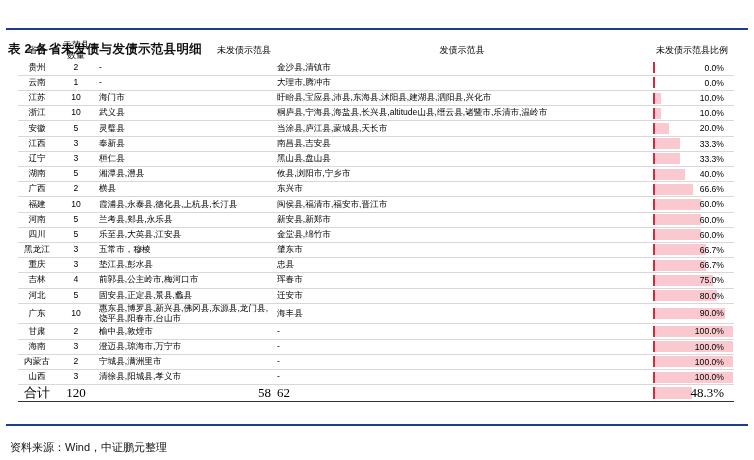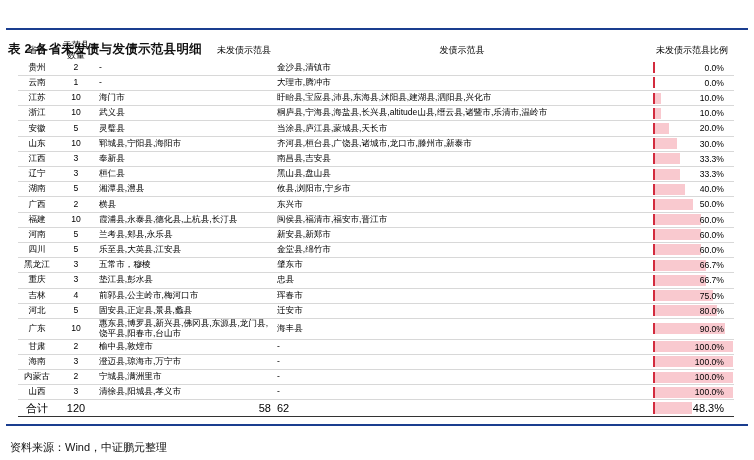--- a/index.html
+++ b/index.html
@@ -99,21 +99,21 @@
   tbody td.col-count { text-align: center; }
   tbody td.col-no { text-align: left; }
   tbody td.col-yes { text-align: left; }
   tbody td.col-ratio { text-align: right; padding-right: 6px; position: relative; }
 
   tbody tr { border-bottom: 0.6px solid #d8d8d8; }
   tbody tr.total-row {
     border-top: 1px solid #333;
     border-bottom: 1.2px solid #333;
   }
-  tbody tr.total-row td { height: 16px; font-size: 11px; }
+  tbody tr.total-row td { height: 16px; font-size: 13px; font-family: Liberation Serif, serif; }
   tbody tr.total-row td.col-no { text-align: right; }
 
   .ratio-cell {
     position: relative;
     display: block;
     height: 14.2px;
   }
   .bar {
     position: absolute;
     left: 0;
@@ -218,32 +218,20 @@
           <td class="col-no">灵璧县</td>
           <td class="col-yes">当涂县,庐江县,蒙城县,天长市</td>
           <td class="col-ratio">
             <span class="ratio-cell">
               <span class="bar" style="width: 16px;"></span>
               <span class="ratio-text">20.0%</span>
             </span>
           </td>
         </tr>
         <tr>
-          <td class="col-prov">山东</td>
-          <td class="col-count">10</td>
-          <td class="col-no">郓城县,宁阳县,海阳市</td>
-          <td class="col-yes">齐河县,桓台县,广饶县,诸城市,龙口市,滕州市,新泰市</td>
-          <td class="col-ratio">
-            <span class="ratio-cell">
-              <span class="bar" style="width: 24px;"></span>
-              <span class="ratio-text">30.0%</span>
-            </span>
-          </td>
-        </tr>
-        <tr>
           <td class="col-prov">江西</td>
           <td class="col-count">3</td>
           <td class="col-no">奉新县</td>
           <td class="col-yes">南昌县,吉安县</td>
           <td class="col-ratio">
             <span class="ratio-cell">
               <span class="bar" style="width: 26.64px;"></span>
               <span class="ratio-text">33.3%</span>
             </span>
           </td>
@@ -273,21 +261,21 @@
           </td>
         </tr>
         <tr>
           <td class="col-prov">广西</td>
           <td class="col-count">2</td>
           <td class="col-no">横县</td>
           <td class="col-yes">东兴市</td>
           <td class="col-ratio">
             <span class="ratio-cell">
               <span class="bar" style="width: 40px;"></span>
-              <span class="ratio-text">50.0%</span>
+              <span class="ratio-text">66.6%</span>
             </span>
           </td>
         </tr>
         <tr>
           <td class="col-prov">福建</td>
           <td class="col-count">10</td>
           <td class="col-no">霞浦县,永泰县,德化县,上杭县,长汀县</td>
           <td class="col-yes">闽侯县,福清市,福安市,晋江市</td>
           <td class="col-ratio">
             <span class="ratio-cell">

